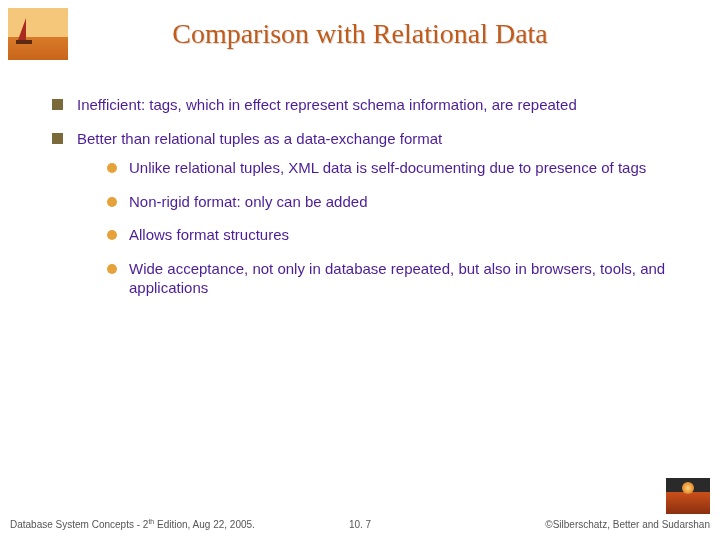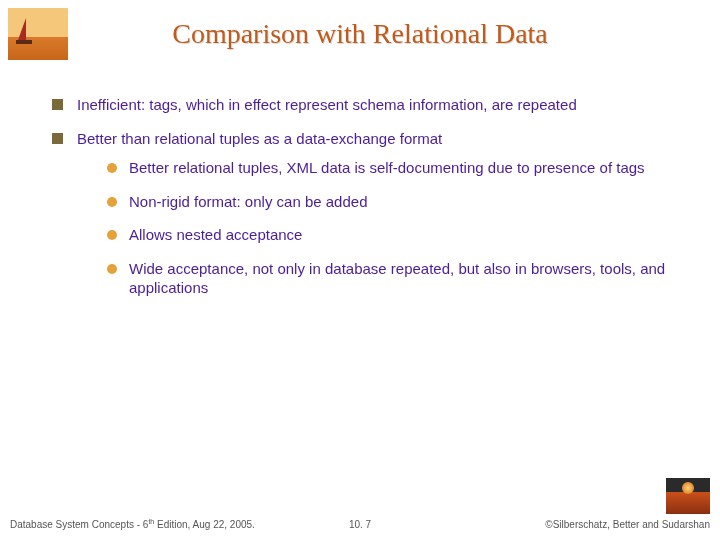--- a/index.html
+++ b/index.html
@@ -147,41 +147,41 @@
     <div class="l1-text">Inefficient: tags, which in effect represent schema information, are repeated</div>
   </div>
 
   <div class="l1">
     <div class="sq"></div>
     <div class="l1-text">
       <span>Better than relational tuples as a data-exchange format</span>
       <div class="l2-list">
         <div class="l2">
           <div class="dot"></div>
-          <div class="l2-text">Better relational tuples, XML data is self-documenting due to presence of tags</div>
+          <div class="l2-text">Unlike relational tuples, XML data is self-documenting due to presence of tags</div>
         </div>
         <div class="l2">
           <div class="dot"></div>
           <div class="l2-text">Non-rigid format: only can be added</div>
         </div>
         <div class="l2">
           <div class="dot"></div>
-          <div class="l2-text">Allows nested acceptance</div>
+          <div class="l2-text">Allows format structures</div>
         </div>
         <div class="l2">
           <div class="dot"></div>
           <div class="l2-text">Wide acceptance, not only in database repeated, but also in browsers, tools, and applications</div>
         </div>
       </div>
     </div>
   </div>
 
 </div>
 
 <div class="logo-br"></div>
 
 <div class="footer">
   <span class="footer-left">
-    <span>Database System Concepts - 6</span><sup>th</sup><span> Edition, Aug 22, 2005.</span>
+    <span>Database System Concepts - 2</span><sup>th</sup><span> Edition, Aug 22, 2005.</span>
   </span>
   <span class="footer-center">10. 7</span>
   <span class="footer-right">©Silberschatz, Better and Sudarshan</span>
 </div>
 
 </body></html>

